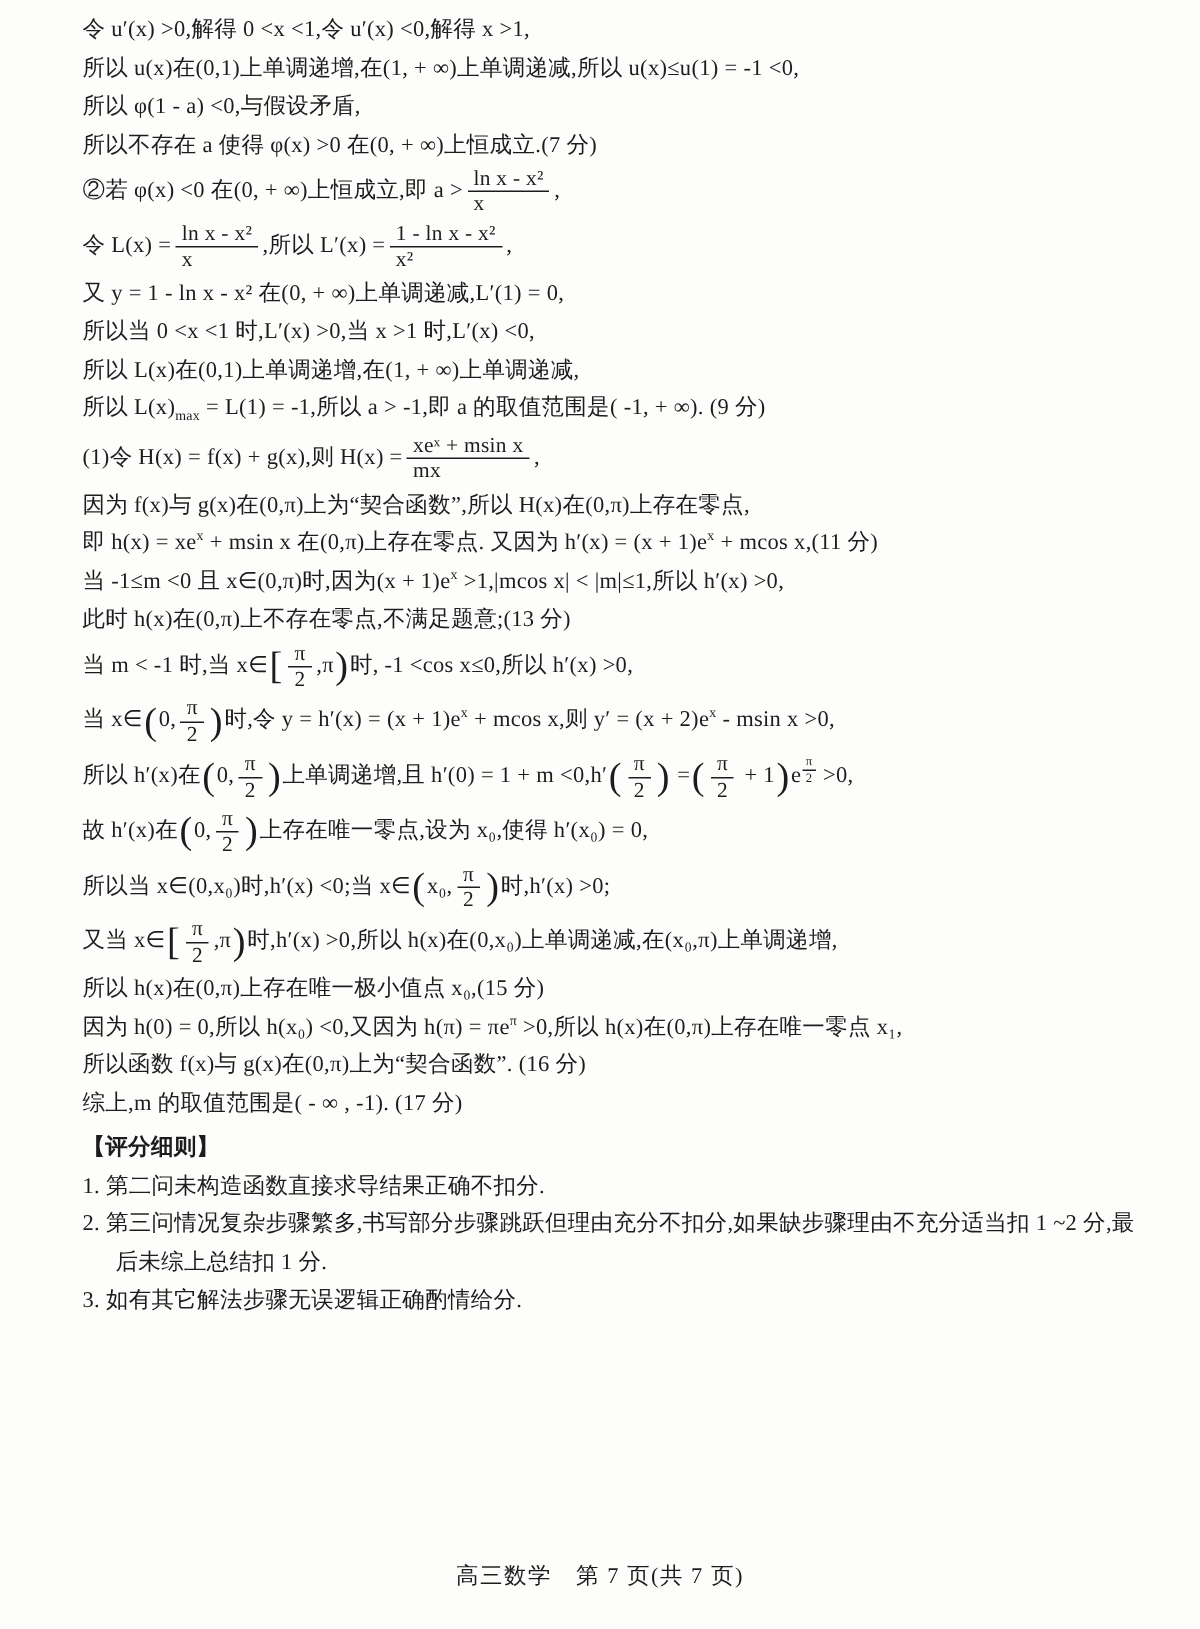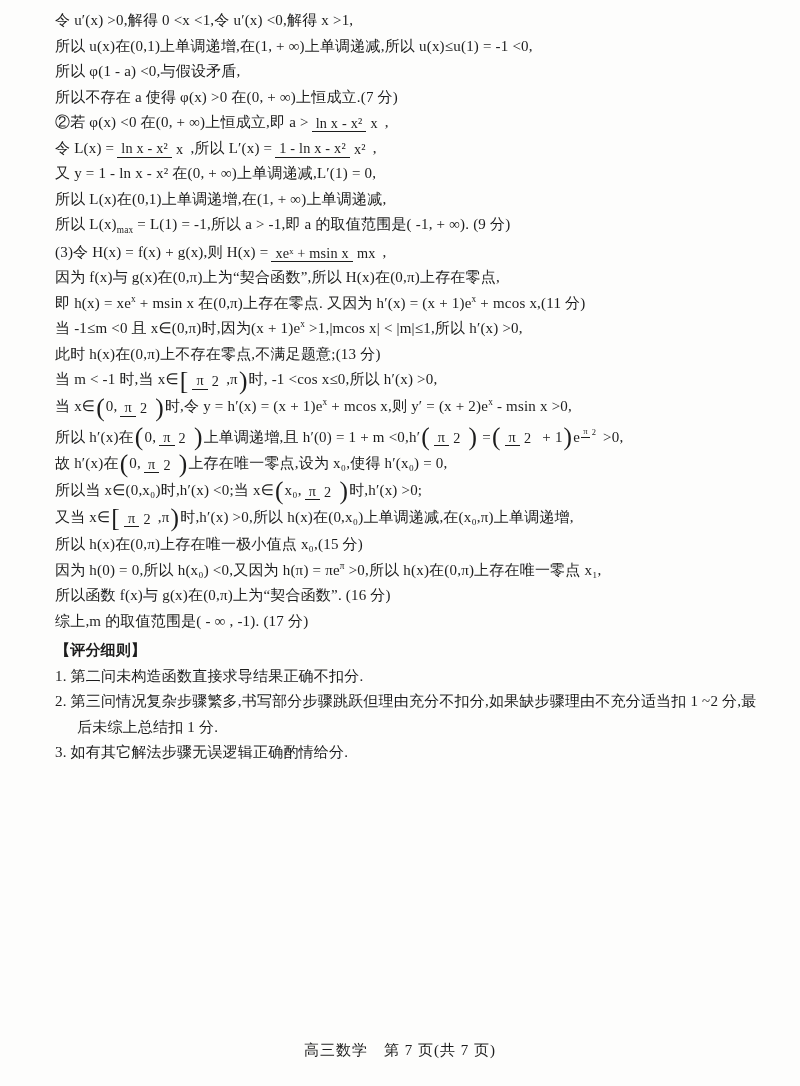--- a/index.html
+++ b/index.html
@@ -27,22 +27,21 @@
     margin: 3px 0;
     white-space: nowrap;
     letter-spacing: 0.2px;
   }
   .line.bold { font-weight: bold; }
   .line.cont { padding-left: 22px; }
   .line.gap-top { margin-top: 7px; }
   
   .frac {
     display: inline-flex;
-    flex-direction: row;
-    align-items: center;
+    flex-direction: column;
     vertical-align: middle;
     margin: 0 3px;
     font-size: 0.95em;
     line-height: 1.15;
   }
   .frac .num { padding: 0 4px; border-bottom: 1px solid #1c1c1c; }
   .frac .den { padding: 0 4px; }
   .frac.mini {
     font-size: 8.5px;
     line-height: 1.1;
@@ -82,23 +81,24 @@
           <span class="den">x</span>
         </span><span>,</span></div>
       <div class="line"><span>令 L(x) =</span><span class="frac">
           <span class="num">ln x - x²</span>
           <span class="den">x</span>
         </span><span>,所以 L′(x) =</span><span class="frac">
           <span class="num">1 - ln x - x²</span>
           <span class="den">x²</span>
         </span><span>,</span></div>
       <div class="line"><span>又 y = 1 - ln x - x² 在(0, + ∞)上单调递减,L′(1) = 0,</span></div>
+      <div class="line"><span>所以当 0 &lt;x &lt;1 时,L′(x) &gt;0,当 x &gt;1 时,L′(x) &lt;0,</span></div>
       <div class="line"><span>所以 L(x)在(0,1)上单调递增,在(1, + ∞)上单调递减,</span></div>
       <div class="line"><span>所以 L(x)</span><sub class="sb">max</sub><span> = L(1) = -1,所以 a &gt; -1,即 a 的取值范围是( -1, + ∞). (9 分)</span></div>
-      <div class="line"><span>(3)令 H(x) = f(x) + g(x),则 H(x) =</span><span class="frac">
+      <div class="line"><span>(1)令 H(x) = f(x) + g(x),则 H(x) =</span><span class="frac">
           <span class="num">xeˣ + msin x</span>
           <span class="den">mx</span>
         </span><span>,</span></div>
       <div class="line"><span>因为 f(x)与 g(x)在(0,π)上为“契合函数”,所以 H(x)在(0,π)上存在零点,</span></div>
       <div class="line"><span>即 h(x) = xe</span><sup class="sp">x</sup><span> + msin x 在(0,π)上存在零点. 又因为 h′(x) = (x + 1)e</span><sup class="sp">x</sup><span> + mcos x,(11 分)</span></div>
       <div class="line"><span>当 -1≤m &lt;0 且 x∈(0,π)时,因为(x + 1)e</span><sup class="sp">x</sup><span> &gt;1,|mcos x| &lt; |m|≤1,所以 h′(x) &gt;0,</span></div>
       <div class="line"><span>此时 h(x)在(0,π)上不存在零点,不满足题意;(13 分)</span></div>
       <div class="line"><span>当 m &lt; -1 时,当 x∈</span><span class="big">[</span><span class="frac">
           <span class="num">π</span>
           <span class="den">2</span>

